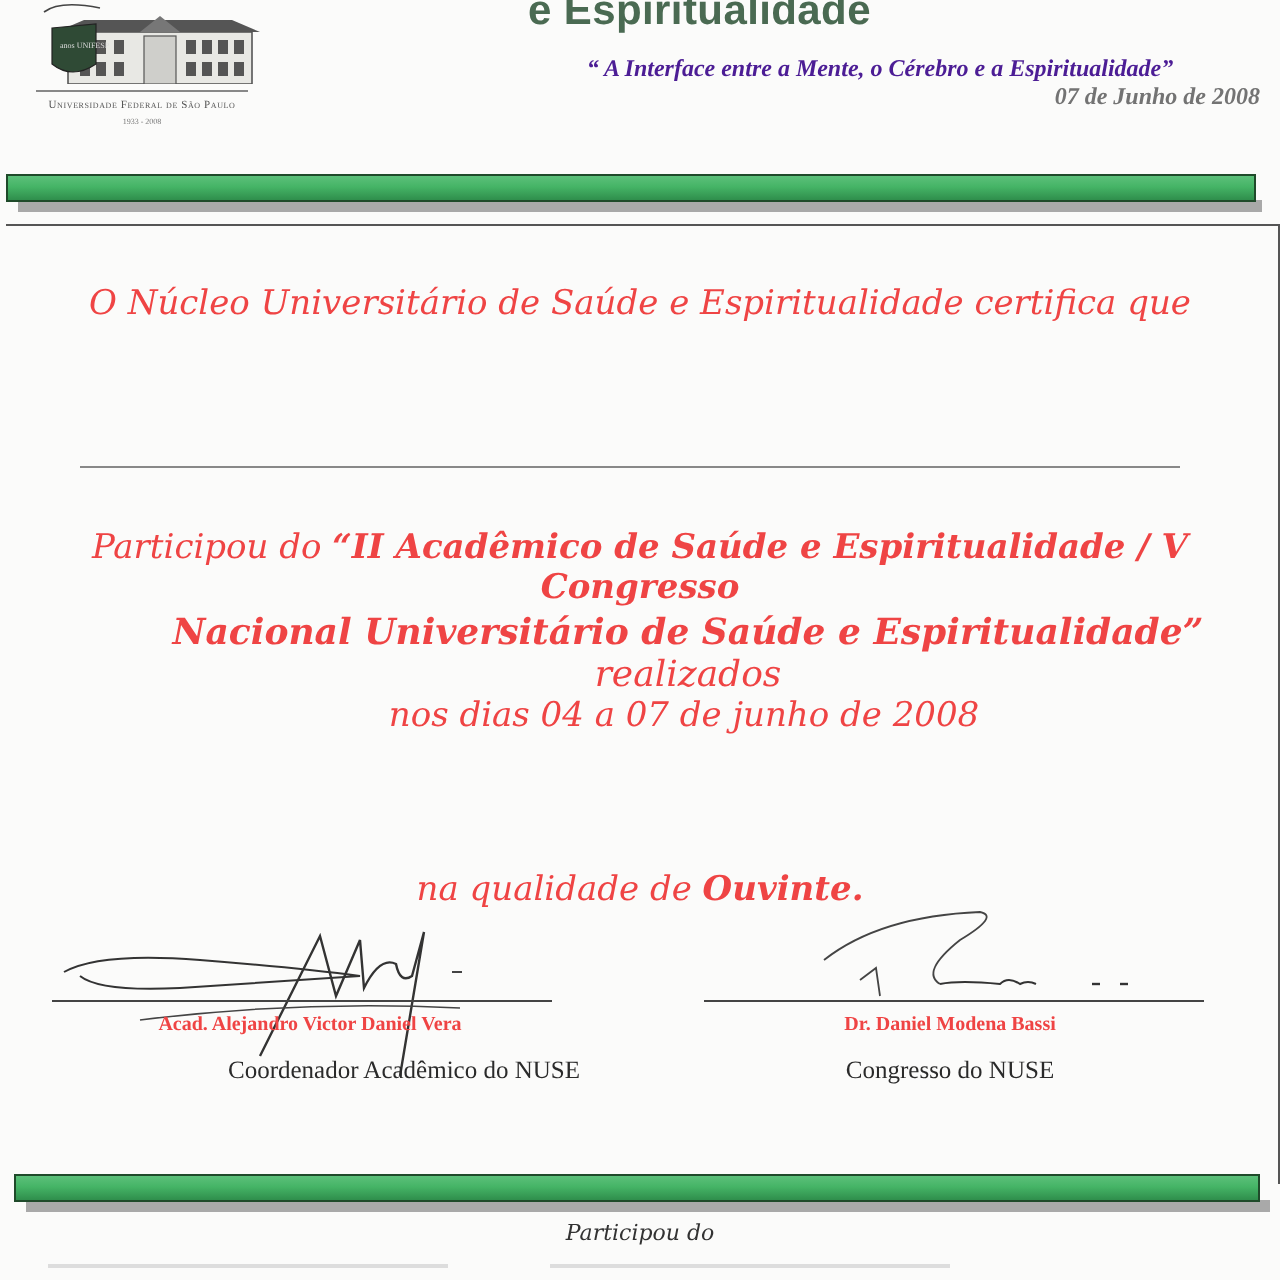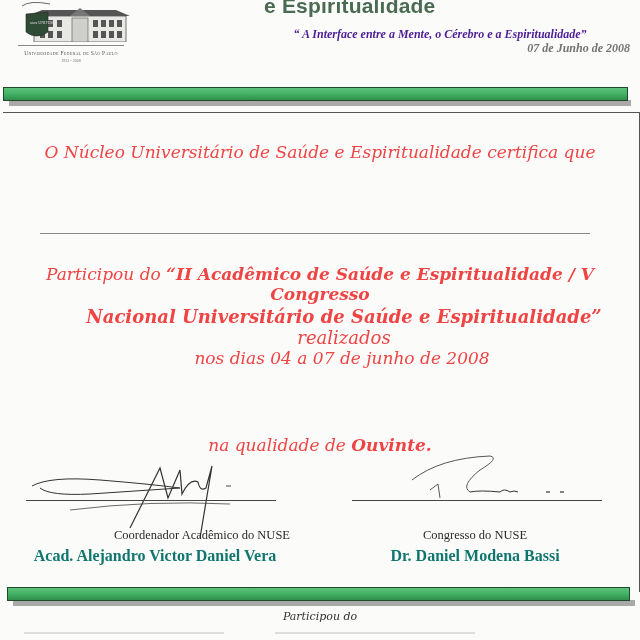--- a/index.html
+++ b/index.html
@@ -42,21 +42,21 @@
     .strong-it { font-weight: bold; }
 
     
     .sig-rule { position: absolute; height: 1px; background: #444; }
     .sig-left-rule { left: 26px; top: 500px; width: 250px; }
     .sig-right-rule { left: 352px; top: 500px; width: 250px; }
     .sig-svg { position: absolute; }
     .sig-left { left: 30px; top: 458px; width: 240px; height: 80px; }
     .sig-right { left: 400px; top: 450px; width: 190px; height: 60px; }
 
-    .sig-name { position: absolute; font-weight: bold; font-size: 16px; color: #0f766e; text-align: center; margin-top: 40px; }
+    .sig-name { position: absolute; font-weight: bold; font-size: 10px; color: #ef4444; text-align: center; }
     .sig-role { position: absolute; font-size: 12.5px; color: #2a2a2a; text-align: center; }
     .sig-left-name { left: 20px; top: 507px; width: 270px; }
     .sig-left-role { left: 20px; top: 528px; width: 270px; text-align: right; }
     .sig-right-name { left: 340px; top: 507px; width: 270px; }
     .sig-right-role { left: 340px; top: 528px; width: 270px; }
 
     .footer-text { position: absolute; left: 0; top: 610px; width: 640px; text-align: center;
       font-family: "DejaVu Serif", serif; font-style: italic; font-size: 11px; color: #333; }
     .footer-faint { position: absolute; top: 632px; height: 2px; background: #ddd; }
   </style>

